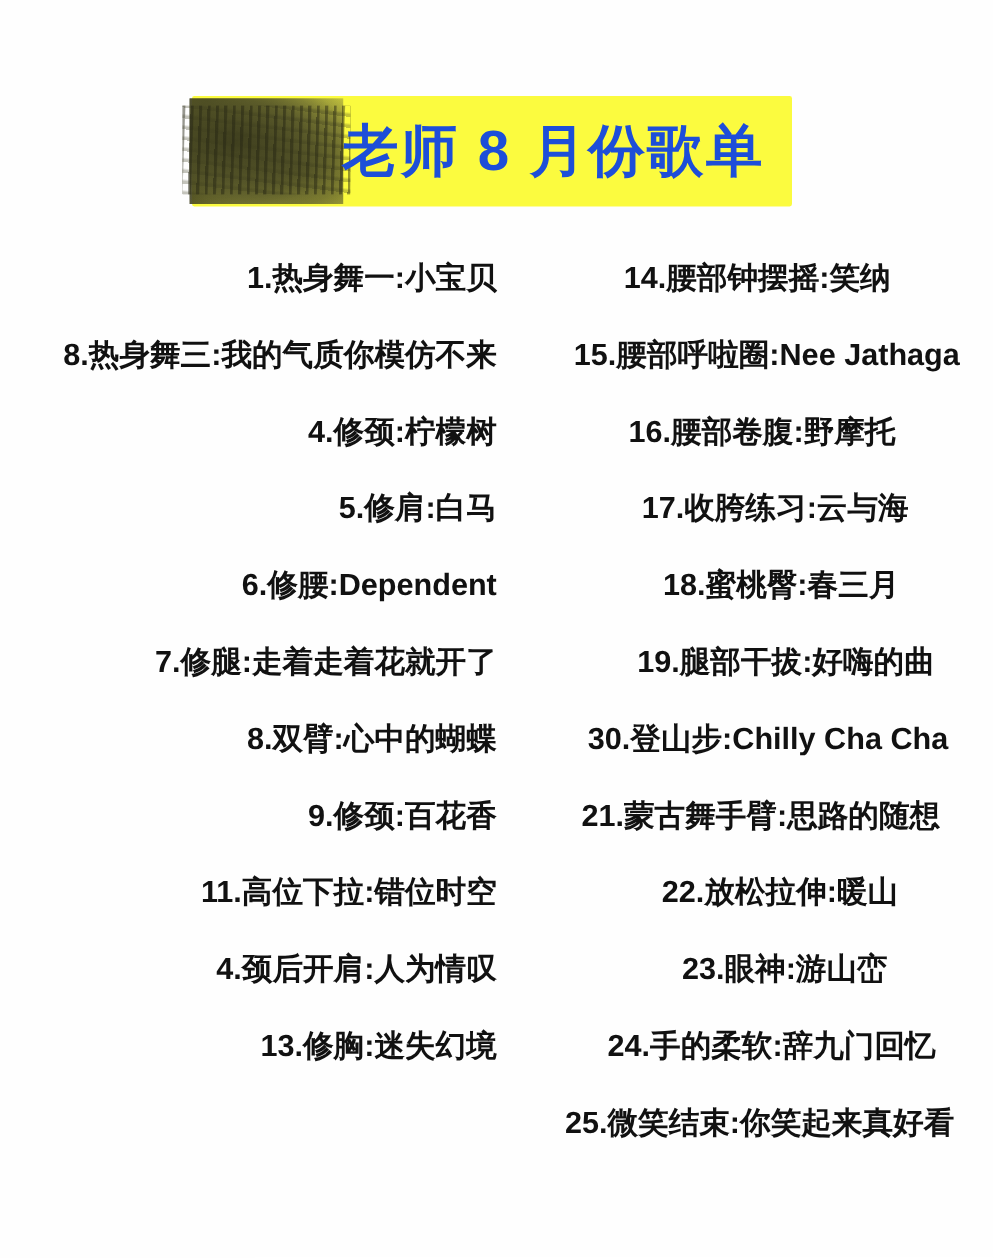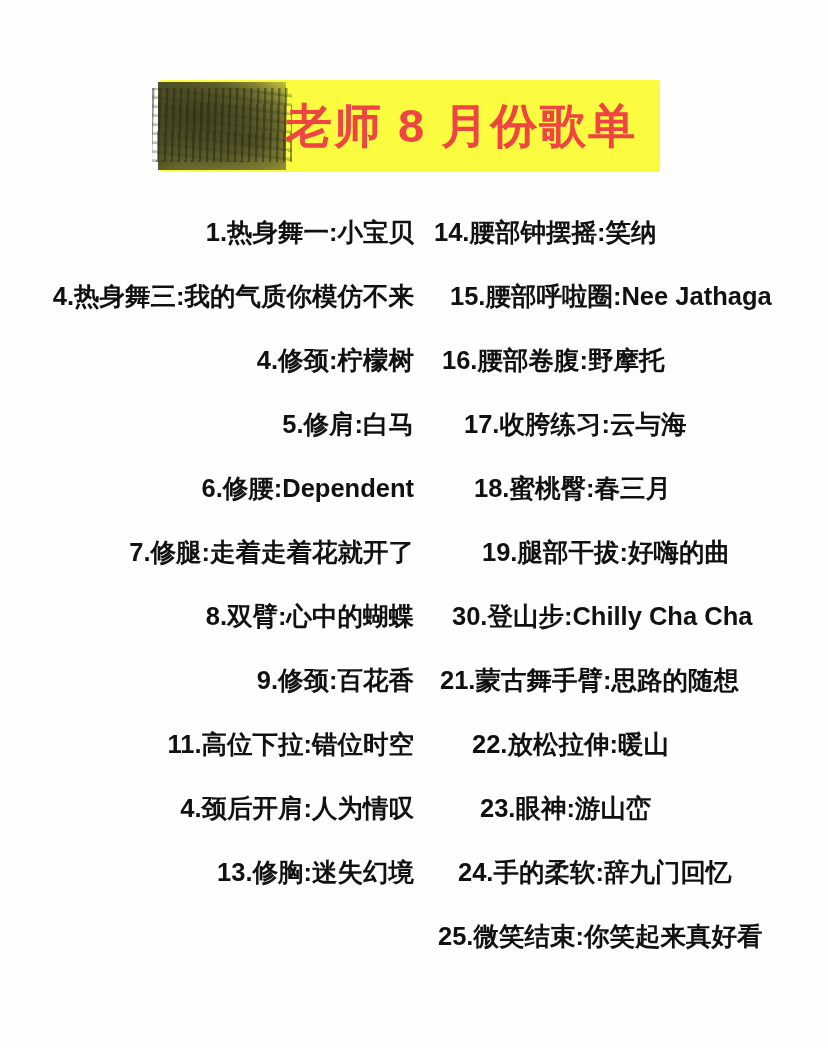--- a/index.html
+++ b/index.html
@@ -66,21 +66,21 @@
 
   .title-text {
     position: absolute;
     left: 285px;
     top: 92px;
     font-size: 47px;
     font-weight: bold;
     letter-spacing: 2px;
     line-height: 68px;
     white-space: nowrap;
-    color: #ef4444;
+    color: #1d4ed8;
   }
 
   
   .columns {
     position: absolute;
     top: 200px;
     left: 0;
     width: 828px;
     display: flex;
     flex-direction: row;
@@ -93,21 +93,21 @@
 
   .col-left {
     width: 414px;
     align-items: flex-end;
     padding-left: 30px;
     box-sizing: border-box;
   }
 
   .col-right {
     width: 414px;
-    align-items: flex-start;
+    align-items: center;
     padding-left: 8px;
     box-sizing: border-box;
   }
 
   .song {
     font-size: 25.5px;
     font-weight: bold;
     line-height: 30px;
     height: 64px;
     display: flex;
@@ -142,21 +142,21 @@
   <div class="title-wrap">
     <div class="highlight-bar"></div>
     <div class="smudge"></div>
     <div class="title-text">老师 8 月份歌单</div>
   </div>
 
   <div class="columns">
 
     <div class="col col-left">
       <div class="song">1.热身舞一:小宝贝</div>
-      <div class="song">4.热身舞三:我的气质你模仿不来</div>
+      <div class="song">8.热身舞三:我的气质你模仿不来</div>
       <div class="song">4.修颈:柠檬树</div>
       <div class="song">5.修肩:白马</div>
       <div class="song">6.修腰:Dependent</div>
       <div class="song">7.修腿:走着走着花就开了</div>
       <div class="song">8.双臂:心中的蝴蝶</div>
       <div class="song">9.修颈:百花香</div>
       <div class="song">11.高位下拉:错位时空</div>
       <div class="song">4.颈后开肩:人为情叹</div>
       <div class="song">13.修胸:迷失幻境</div>
     </div>

